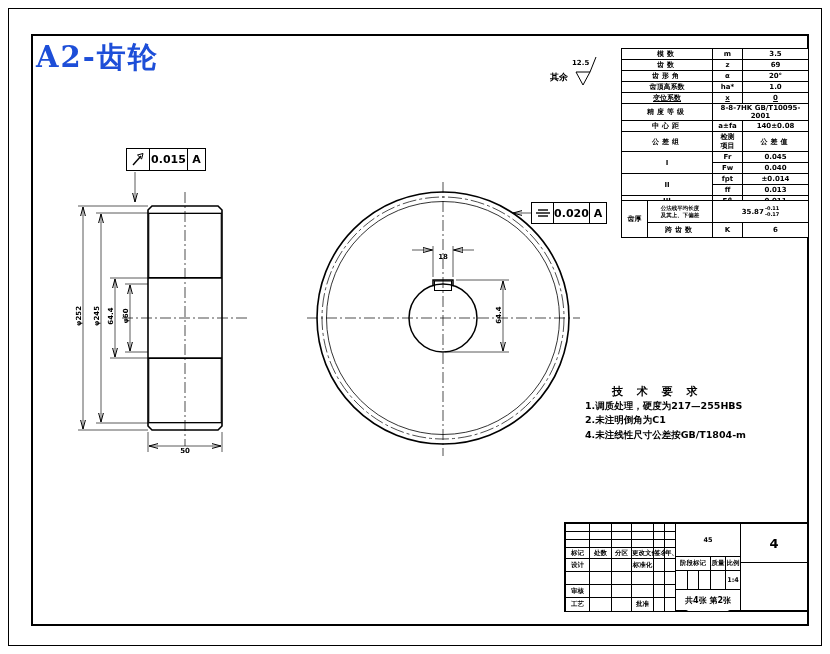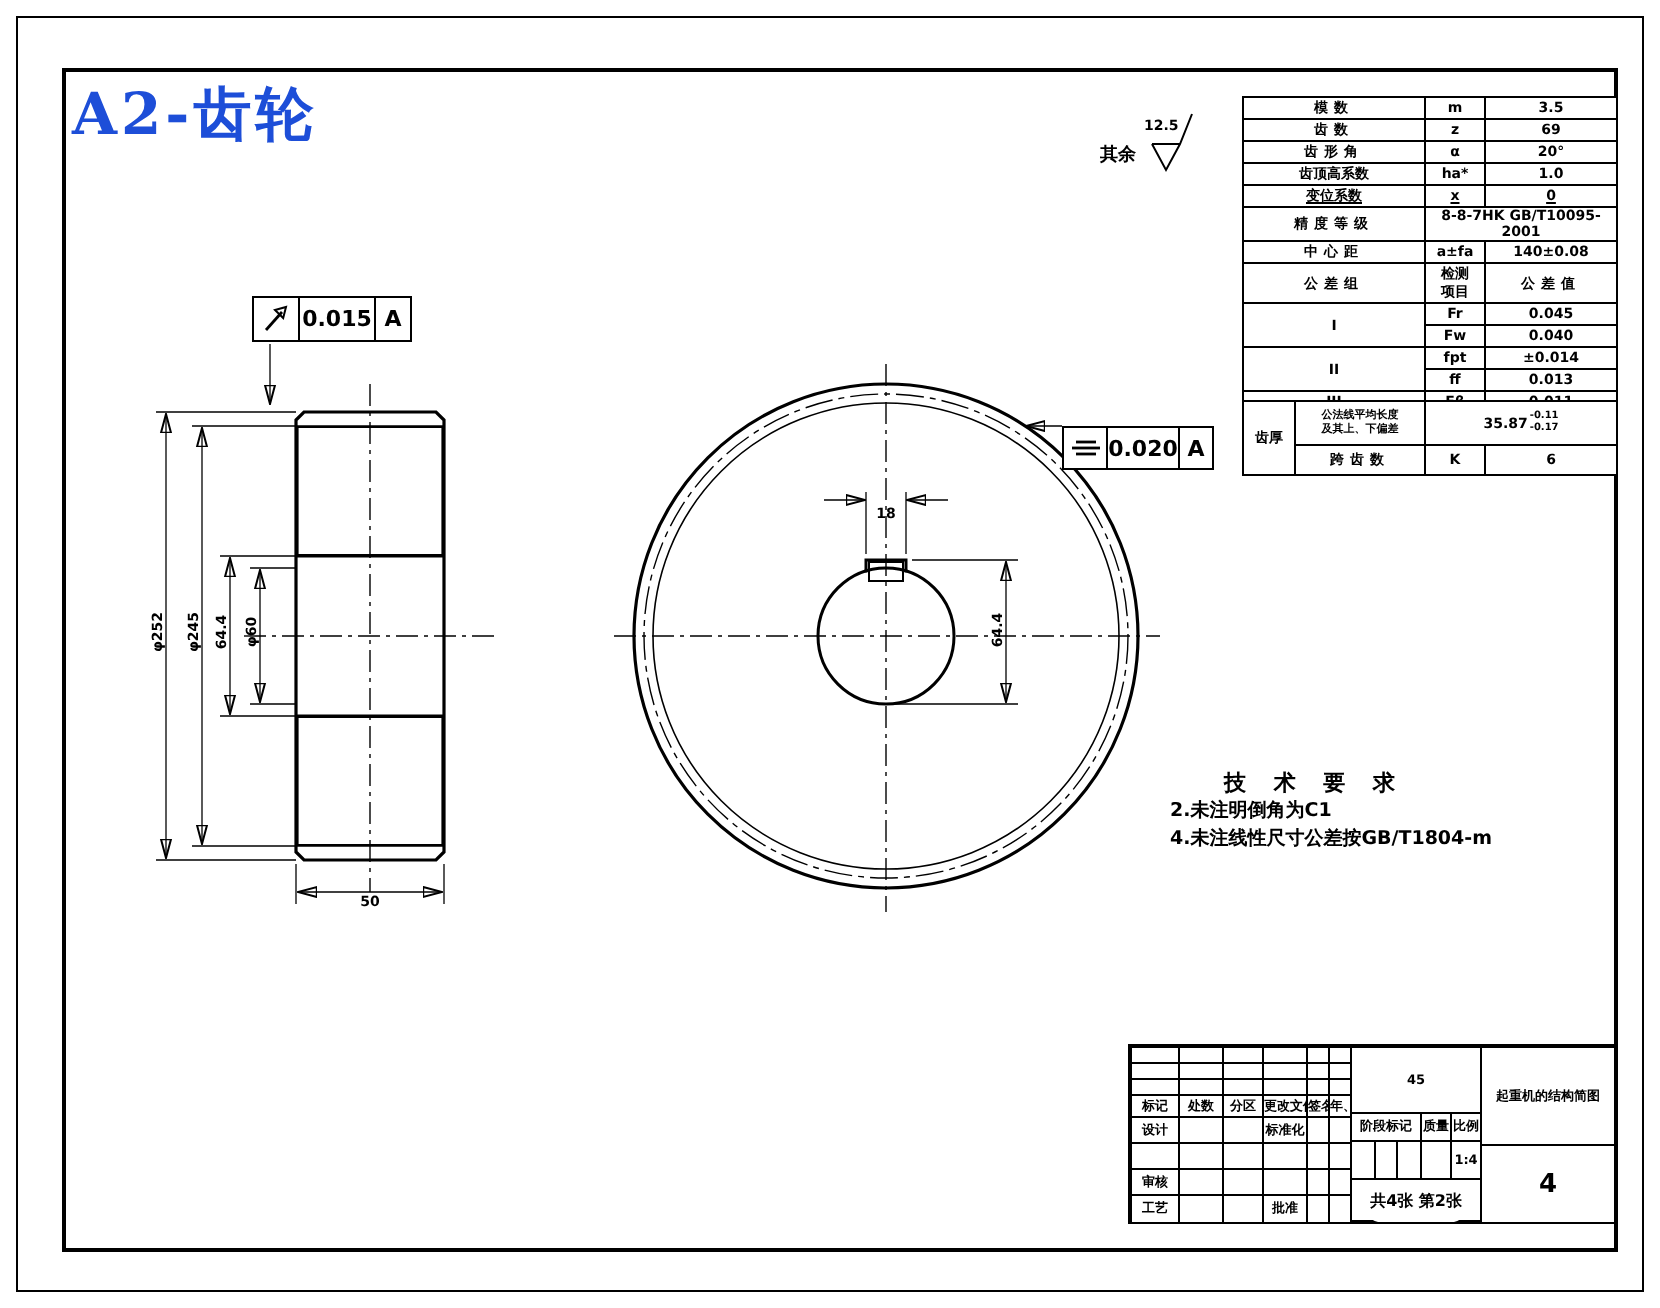--- a/index.html
+++ b/index.html
@@ -138,21 +138,21 @@
   <div class="c" style="width:23px;">
     <svg width="16" height="16" style="position:static;">
       <line x1="3" y1="13" x2="11" y2="4" stroke-width="1.4"></line>
       <path d="M7.5,3 L13,1.5 L11.6,7 Z" fill="#000" stroke="none"></path>
     </svg>
   </div>
   <div class="c" style="width:38px;">0.015</div>
   <div class="c" style="width:17px;">A</div>
 </div>
 
-<div class="fcf" style="left:531px; top:213px; height:22px;">
+<div class="fcf" style="left:531px; top:202px; height:22px;">
   <div class="c" style="width:22px;">
     <svg width="16" height="14" style="position:static;">
       <line x1="3" y1="4" x2="13" y2="4" stroke-width="1.4"></line>
       <line x1="1" y1="7" x2="15" y2="7" stroke-width="1.4"></line>
       <line x1="3" y1="10" x2="13" y2="10" stroke-width="1.4"></line>
     </svg>
   </div>
   <div class="c" style="width:36px;">0.020</div>
   <div class="c" style="width:16px;">A</div>
 </div>
@@ -255,20 +255,21 @@
   <tr style="height:15px;">
     <td class="lsp">跨齿数</td>
     <td>K</td>
     <td>6</td>
   </tr>
 </tbody>
   </table>
 
 <div class="tr-title" style="left:612px; top:384px;">技 术 要 求</div>
 <div class="abs" style="left:585px; top:399px;">
+  <div class="tr-item">1.调质处理，硬度为217—255HBS</div>
   <div class="tr-item">2.未注明倒角为C1</div>
   <div class="tr-item">4.未注线性尺寸公差按GB/T1804-m</div>
 </div>
 
 <table class="tb" style="left:565px; top:523px; width:110px;">
   <colgroup>
       <col style="width:24px;">
       <col style="width:22px;">
       <col style="width:20px;">
       <col style="width:22px;">
@@ -368,20 +369,17 @@
     <td>1:4</td>
   </tr>
   <tr style="height:22px;">
         <td colspan="5" style="font-size:8px;">共4张 第2张</td>
       </tr>
 </tbody>
   </table>
 
 <table class="tb" style="left:740px; top:523px; width:68px;">
   <tbody>
-      <tr style="height:49px;">
-        <td style="font-size:6.5px;">起重机的结构简图</td>
-      </tr>
   <tr style="height:39px;">
         <td style="font-size:13px;">4</td>
       </tr>
 </tbody>
   </table>
 
 </body></html>

